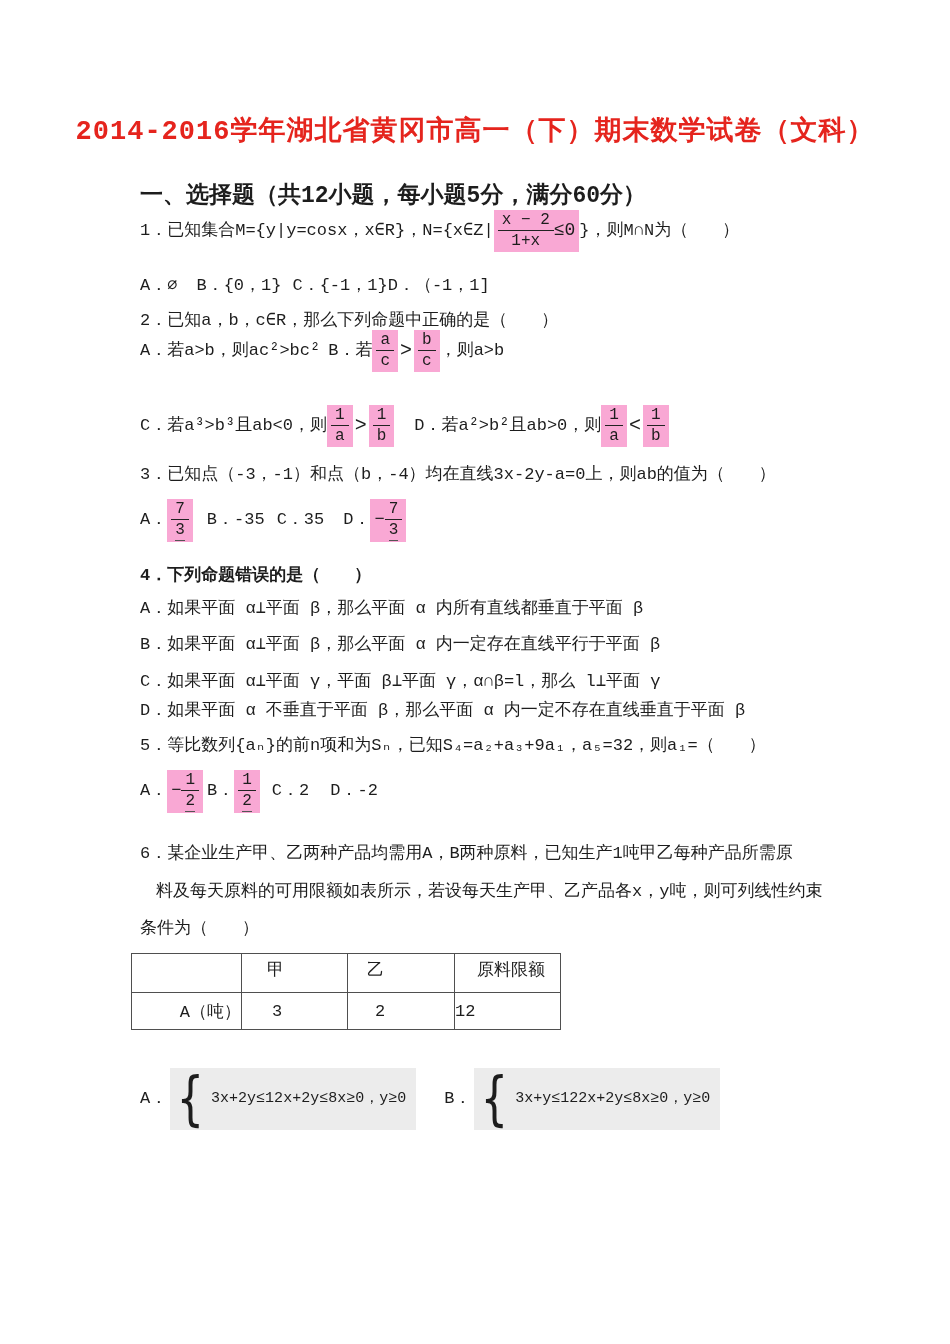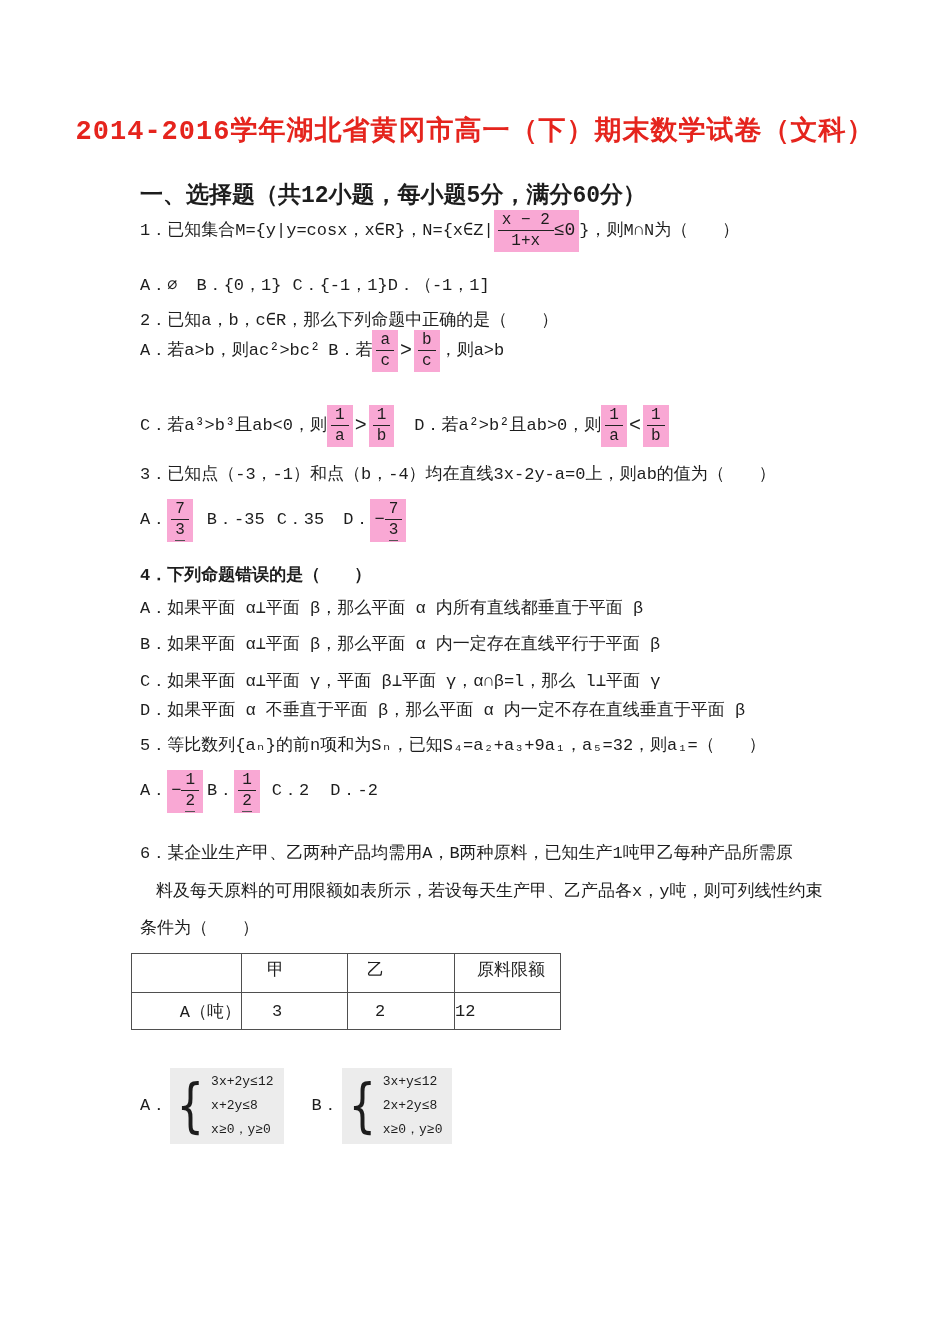--- a/index.html
+++ b/index.html
@@ -19,21 +19,21 @@
   .line { font-size:17px; white-space:pre; line-height:1.2; }
   .row  { display:flex; align-items:center; font-size:17px; white-space:pre; line-height:1.2; }
   .gbox { background:#f9a8d4; display:inline-flex; align-items:center; padding:1px 4px; }
   .frac { display:inline-flex; flex-direction:column; align-items:center; font-size:16px; line-height:1.15; }
   .frac .num { border-bottom:1.4px solid #222; padding:0 4px 1px; white-space:pre; }
   .frac .den { padding-top:1px; white-space:pre; }
   .frac.u .den { border-bottom:1.4px solid #555; }
   .rel { font-size:20px; margin:0 2px; }
   .sys { background:#ececec; display:inline-flex; align-items:center; padding:2px 10px 2px 2px; }
   .brace { font-family:"DejaVu Sans",sans-serif; font-size:58px; font-weight:400; line-height:1; transform:scaleX(0.75); margin-right:2px; }
-  .sys .lines { display:inline-flex; flex-direction:column; font-size:13px; line-height:24px; white-space:pre; }
+  .sys .lines { display:inline-flex; flex-direction:row; font-size:15px; line-height:24px; white-space:pre; }
   table.mat { border-collapse:collapse; table-layout:fixed; }
   table.mat td { border:1px solid #4f4f4f; font-size:17px; vertical-align:middle; white-space:pre; overflow:hidden; }
 </style>
 </head>
 <body>
 
 <div>
 
   <h1 class="abs title">2014-2016学年湖北省黄冈市高一（下）期末数学试卷（文科）</h1>
 

